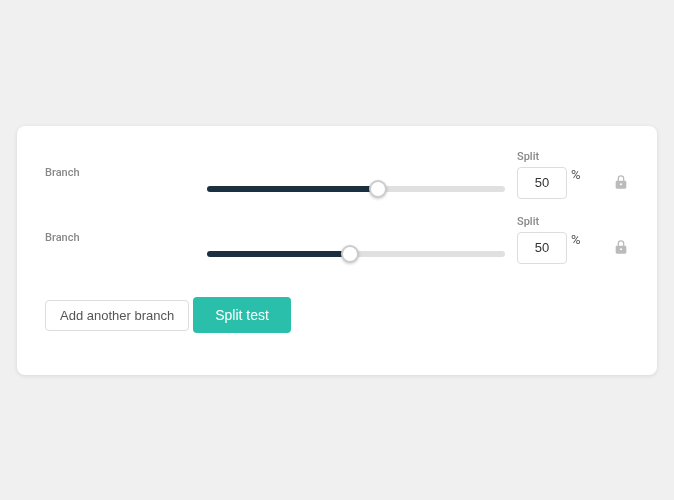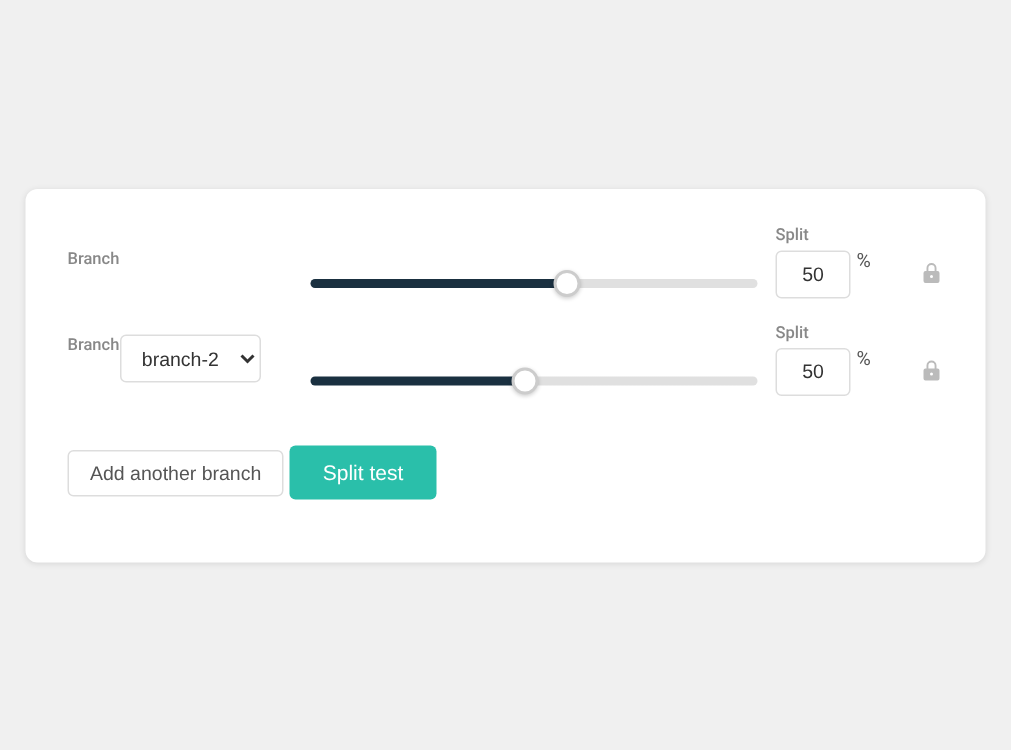--- a/index.html
+++ b/index.html
@@ -36,21 +36,21 @@
 
     .branch-label {
       font-size: 11px;
       color: #888;
       margin-bottom: 4px;
       font-weight: 500;
     }
 
     .branch-input-group {
       display: flex;
-      flex-direction: row;
+      flex-direction: column;
       width: 150px;
       flex-shrink: 0;
     }
 
     .branch-input {
       border: 1px solid #ddd;
       border-radius: 4px;
       padding: 6px 10px;
       font-size: 13px;
       color: #333;
@@ -227,25 +227,20 @@
           <path d="M18 10h-1V7a5 5 0 0 0-10 0v3H6a2 2 0 0 0-2 2v8a2 2 0 0 0 2 2h12a2 2 0 0 0 2-2v-8a2 2 0 0 0-2-2zm-6 7a1.5 1.5 0 1 1 0-3 1.5 1.5 0 0 1 0 3zm3.1-7H8.9V7a3.1 3.1 0 0 1 6.2 0v3z"></path>
         </svg>
       </span>
     </div>
   </div>
 
   
   <div class="branch-row">
     <div class="branch-input-group">
       <span class="branch-label">Branch</span>
-      <select class="branch-select">
-        <option value="branch-2" selected="">branch-2</option>
-        <option value="master">master</option>
-        <option value="develop">develop</option>
-      </select>
     </div>
     <div class="slider-group">
       <input type="range" class="slider-branch2" min="0" max="100" value="48" style="">
     </div>
     <div class="split-group">
       <span class="split-label">Split</span>
       <div class="split-input-wrapper">
         <input type="text" class="split-input" value="50" style="">
         <span class="percent-label">%</span>
       </div>

